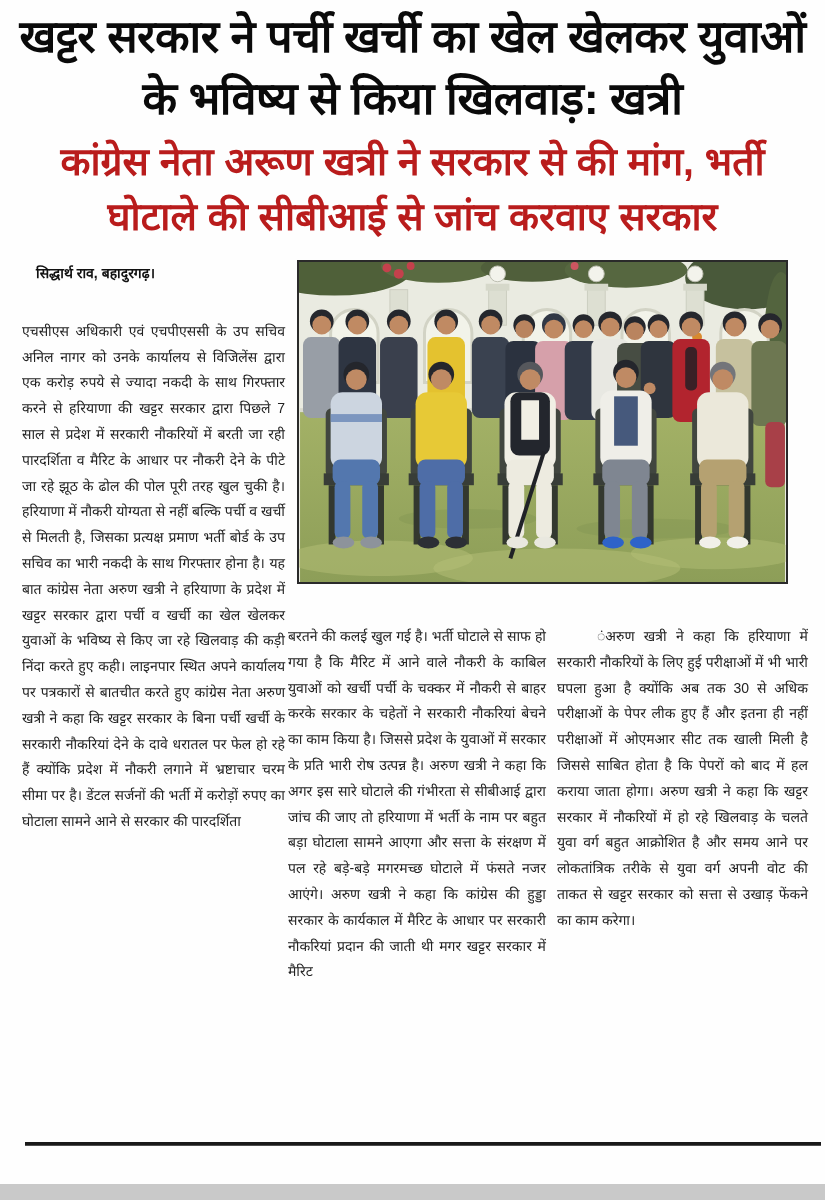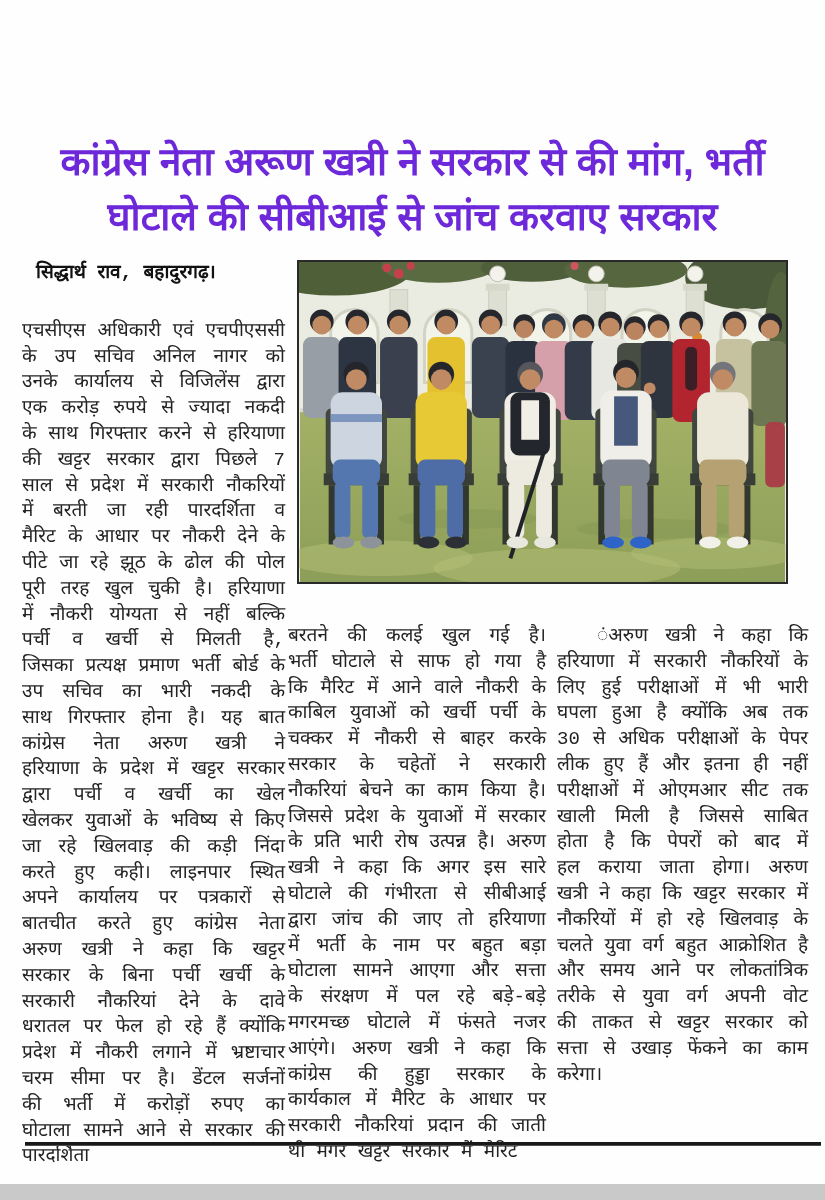--- a/index.html
+++ b/index.html
@@ -25,39 +25,38 @@
     letter-spacing: -0.5px;
   }
   .subheadline {
     position: absolute;
     top: 134px; left: 12px; right: 12px;
     margin: 0;
     text-align: center;
     font-size: 39px;
     line-height: 55px;
     font-weight: 700;
-    color: #6d28d9;
+    color: #b91c1c;
   }
   .photo-frame {
     position: absolute;
     left: 297px; top: 260px;
     width: 491px; height: 324px;
     margin: 0;
     border: 2px solid #2a2a2a;
     background: #eaebe1;
     overflow: hidden;
   }
   .photo-frame svg { display: block; width: 100%; height: 100%; }
   .col {
     position: absolute;
-    font-size: 19px;
+    font-size: 14px;
     line-height: 25.8px;
     text-align: justify;
     color: #222222;
-    font-family: Liberation Mono, monospace;
   }
   .col1 { left: 22px;  top: 261px; width: 263px; height: 882px; }
   .col2 { left: 288px; top: 592px; width: 258px; height: 552px; }
   .col3 { left: 557px; top: 592px; width: 251px; height: 552px; }
   .byline {
     display: block;
     font-weight: 700;
     text-align: left;
     padding-left: 14px;
     color: #111111;
@@ -76,20 +75,21 @@
     left: 0; right: 0; top: 1184px;
     height: 16px;
     background: #c9c9c9;
   }
 </style>
 </head>
 <body>
 
 <div class="page">
 
+  <h1 class="headline">खट्टर सरकार ने पर्ची खर्ची का खेल खेलकर युवाओं के भविष्य से किया खिलवाड़: खत्री</h1>
 
   <h2 class="subheadline">कांग्रेस नेता अरूण खत्री ने सरकार से की मांग, भर्ती घोटाले की सीबीआई से जांच करवाए सरकार</h2>
 
   <figure class="photo-frame" role="img" aria-label="Group photograph on a lawn: five men seated on dark chairs in front (elderly man in black vest over white kurta holding a walking stick, man in yellow sweater, man in white jacket, man in white shirt and khaki pants, young man in striped shirt) with about fourteen young men standing behind them in front of a white boundary wall with arched niches, globe lamps and greenery">
     <svg viewBox="0 0 491 324" xmlns="http://www.w3.org/2000/svg">
       <defs>
         <linearGradient id="lawnGrad" x1="0" y1="0" x2="0" y2="1">
           <stop offset="0" stop-color="#a3b166"></stop>
           <stop offset="1" stop-color="#8d9e58"></stop>
         </linearGradient>

